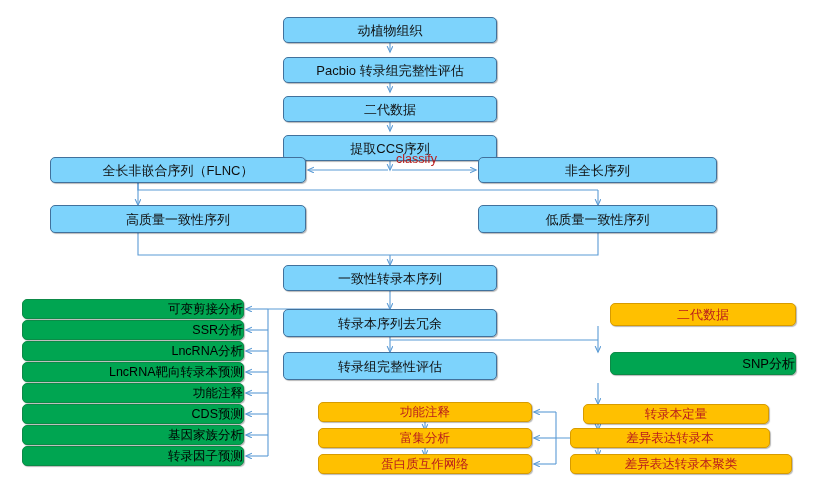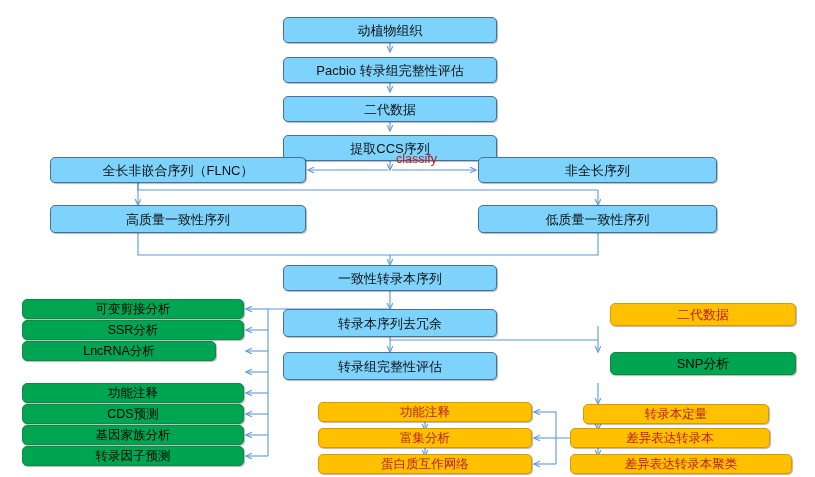--- a/index.html
+++ b/index.html
@@ -6,21 +6,21 @@
   body{width:815px;height:477px;overflow:hidden;
        font-family:"Liberation Sans","DejaVu Sans",sans-serif;}
   #canvas{position:relative;width:815px;height:477px;}
   svg.wires{position:absolute;left:0;top:0;width:815px;height:477px;pointer-events:none;}
   .node{position:absolute;box-sizing:border-box;display:flex;align-items:center;
         justify-content:center;border-radius:5px;text-align:center;
         color:#1a1a1a;line-height:1;white-space:nowrap;z-index:3;}
   .blue{background:#7dd3fc;border:1px solid #41719C;color:#101010;
         box-shadow:1px 1px 1px rgba(0,0,0,.28);}
   .green{background:#00A551;border:1px solid #0d8a47;color:#000000;
-         box-shadow:1px 1px 1px rgba(0,0,0,.28);}
+         box-shadow:1px 1px 1px rgba(0,0,0,.28);justify-content:flex-end;}
   .orange{background:#FFC000;border:1px solid #d79b00;color:#b91c1c;
           box-shadow:1px 1px 1px rgba(0,0,0,.28);}
   .fs13{font-size:13px;}
   .fs12{font-size:12.5px;}
   .lbl{position:absolute;font-size:12.5px;color:#b91c1c;z-index:4;white-space:nowrap;}
 </style>
 </head>
 <body>
 
 <div id="canvas">
@@ -130,22 +130,25 @@
   <div class="node blue fs13" style="left:283px;top:352px;width:214px;height:28px;">
     <span>转录组完整性评估</span>
   </div>
 
   <div class="node green fs12" style="left:22px;top:299px;width:222px;height:20px;">
     <span>可变剪接分析</span>
   </div>
   <div class="node green fs12" style="left:22px;top:320px;width:222px;height:20px;">
     <span>SSR分析</span>
   </div>
-  <div class="node green fs12" style="left:22px;top:341px;width:194px;height:20px;">
+  <div class="node green fs12" style="left:22px;top:341px;width:222px;height:20px;">
     <span>LncRNA分析</span>
+  </div>
+  <div class="node green fs12" style="left:22px;top:362px;width:222px;height:20px;">
+    <span>LncRNA靶向转录本预测</span>
   </div>
   <div class="node green fs12" style="left:22px;top:383px;width:222px;height:20px;">
     <span>功能注释</span>
   </div>
   <div class="node green fs12" style="left:22px;top:404px;width:222px;height:20px;">
     <span>CDS预测</span>
   </div>
   <div class="node green fs12" style="left:22px;top:425px;width:222px;height:20px;">
     <span>基因家族分析</span>
   </div>

